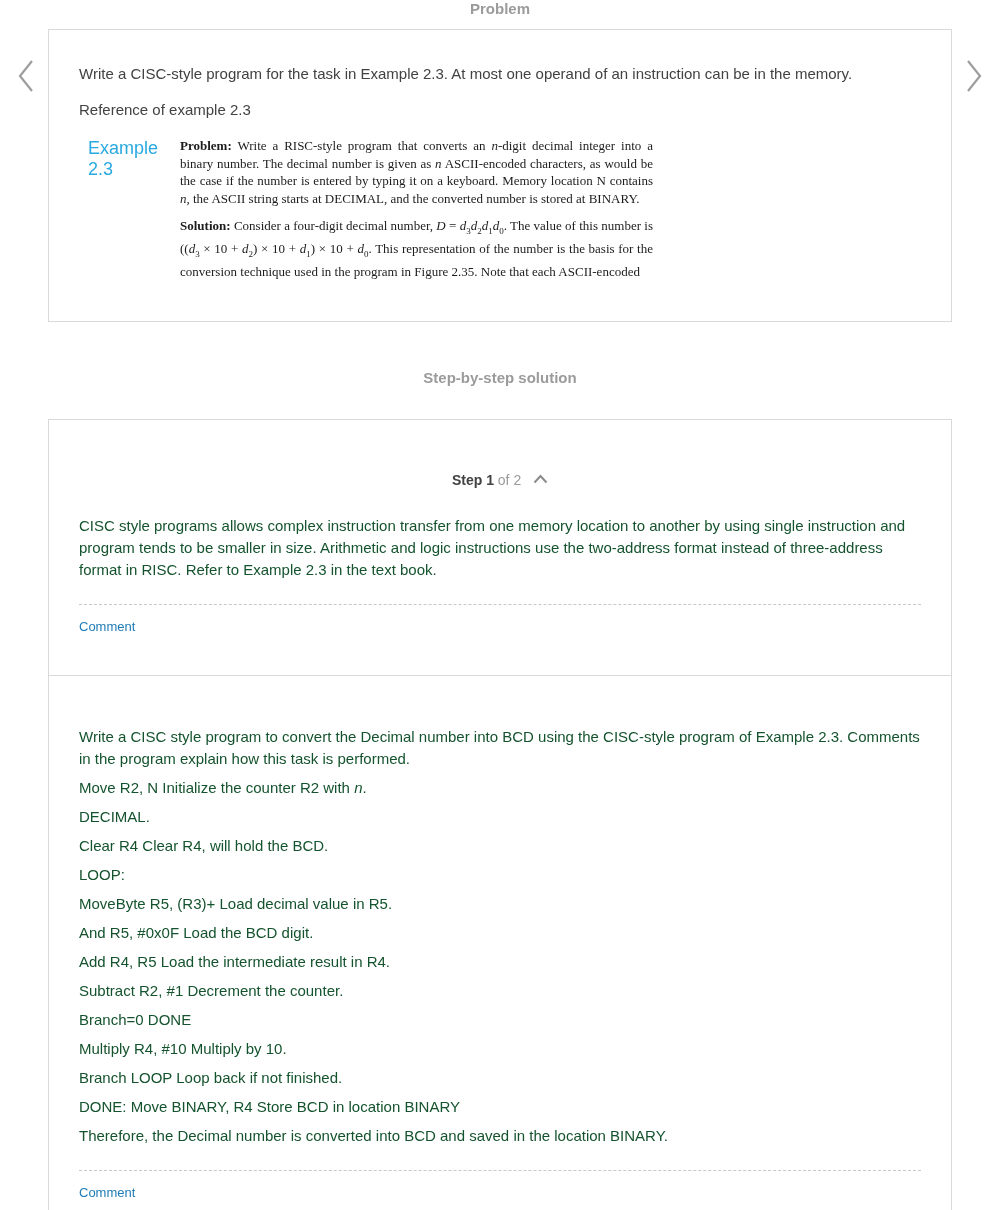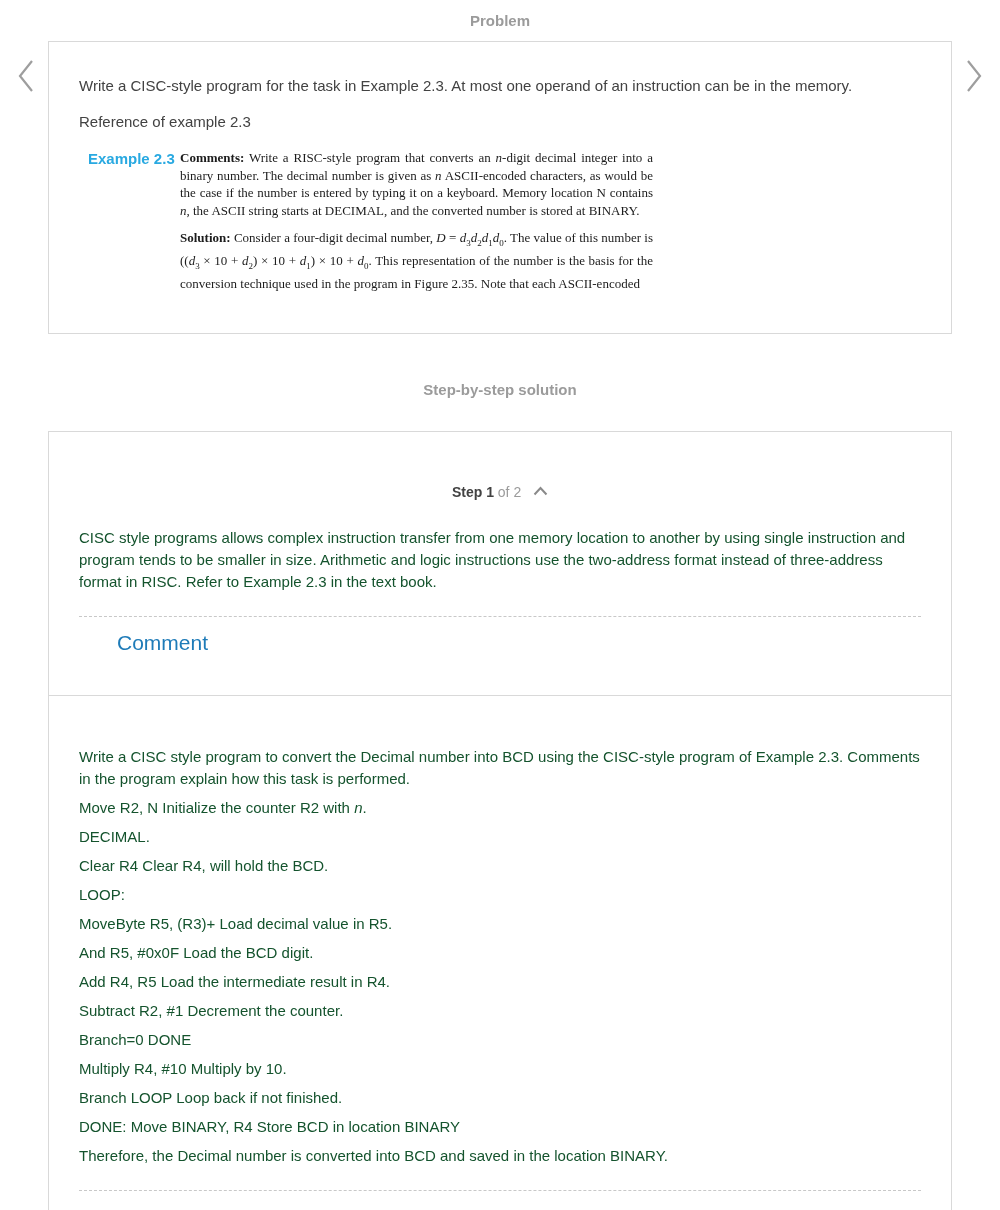--- a/index.html
+++ b/index.html
@@ -10,21 +10,21 @@
     font-family: "Liberation Sans", sans-serif;
     color: #4a4a4a;
     position: relative;
   }
   .section-heading {
     text-align: center;
     font-size: 15px;
     font-weight: bold;
     color: #9b9b9b;
   }
-  .problem-heading { padding-top: 12px; }
+  .problem-heading { }
   .solution-heading { margin-top: 47px; }
 
   .card {
     margin: 12px 48px 0 48px;
     border: 1px solid #d9d9d9;
     background: #ffffff;
   }
   .problem-card { padding: 33px 30px 40px 30px; }
 
   .problem-text, .reference-text {
@@ -35,22 +35,22 @@
   .reference-text { margin-top: 14px; }
 
   .excerpt {
     display: flex;
     margin-top: 16px;
     margin-left: 9px;
   }
   .excerpt-label {
     width: 92px;
     flex: 0 0 92px;
-    font-size: 15px;
-    font-weight: bold;
+    font-size: 18px;
+    font-weight: normal;
     color: #29a9e1;
     padding-top: 1px;
   }
   .excerpt-body {
     width: 473px;
     font-family: "Liberation Serif", serif;
     font-size: 13px;
     line-height: 17.5px;
     color: #1c1c1c;
     text-align: justify;
@@ -79,25 +79,24 @@
   .step-body p + p { margin-top: 7px; }
 
   .dashed-divider {
     border: none;
     border-top: 1px dashed #c8c8c8;
     margin-top: 23px;
   }
   .comment-link {
     display: inline-block;
     margin-top: 14px;
-    font-size: 21px;
+    font-size: 13px;
     color: #1e7bb8;
     text-decoration: none;
     cursor: pointer;
-    margin-left: 38px;
   }
 
   .nav-arrow {
     position: absolute;
     top: 58px;
     cursor: pointer;
     background: none;
     border: none;
     padding: 0;
   }
@@ -127,21 +126,21 @@
     </svg>
   </span>
 </button>
 
 <div class="card problem-card">
   <p class="problem-text">Write a CISC-style program for the task in Example 2.3. At most one operand of an instruction can be in the memory.</p>
   <p class="reference-text">Reference of example 2.3</p>
   <div class="excerpt">
     <div class="excerpt-label">Example 2.3</div>
     <div class="excerpt-body">
-      <p><b>Comments:</b> Write a RISC-style program that converts an <i>n</i>-digit decimal integer into a binary number. The decimal number is given as <i>n</i> ASCII-encoded characters, as would be the case if the number is entered by typing it on a keyboard.  Memory location N contains <i>n</i>, the ASCII string starts at DECIMAL, and the converted number is stored at BINARY.</p>
+      <p><b>Problem:</b> Write a RISC-style program that converts an <i>n</i>-digit decimal integer into a binary number. The decimal number is given as <i>n</i> ASCII-encoded characters, as would be the case if the number is entered by typing it on a keyboard.  Memory location N contains <i>n</i>, the ASCII string starts at DECIMAL, and the converted number is stored at BINARY.</p>
       <p><b>Solution:</b> Consider a four-digit decimal number, <i>D</i> = <i>d</i><sub>3</sub><i>d</i><sub>2</sub><i>d</i><sub>1</sub><i>d</i><sub>0</sub>. The value of this number is ((<i>d</i><sub>3</sub> × 10 + <i>d</i><sub>2</sub>) × 10 + <i>d</i><sub>1</sub>) × 10 + <i>d</i><sub>0</sub>. This representation of the number is the basis for the conversion technique used in the program in Figure 2.35.  Note that each ASCII-encoded</p>
     </div>
   </div>
 </div>
 
 <div class="section-heading solution-heading">Step-by-step solution</div>
 
 <div class="card solution-card">
 
   <section class="step-section">

